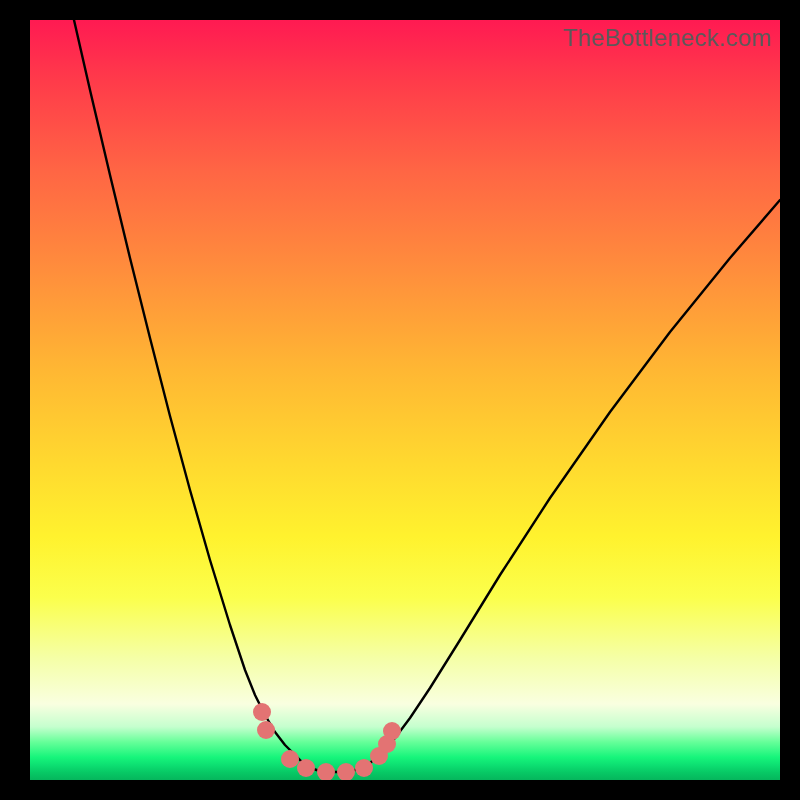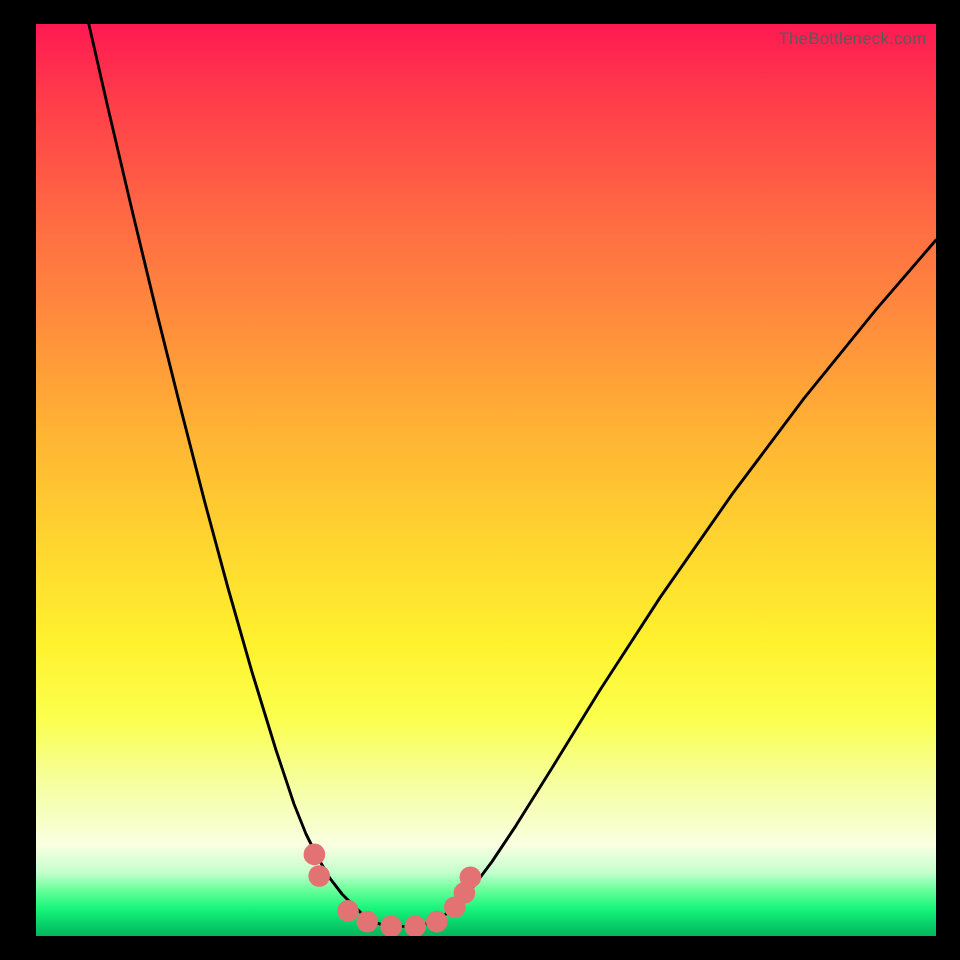--- a/index.html
+++ b/index.html
@@ -46,21 +46,21 @@
       #0de072 98%,
       #07c965 99%,
       #05b65c 100%
     );
   }
   .watermark {
     position: absolute;
     top: 4px;
     right: 8px;
     color: #5a5a5a;
-    font-size: 14px;
+    font-size: 24px;
     letter-spacing: 0.2px;
     font-weight: 500;
     user-select: none;
   }
   svg.curve {
     position: absolute;
     left: 0; top: 0;
     width: 100%;
     height: 100%;
   }

